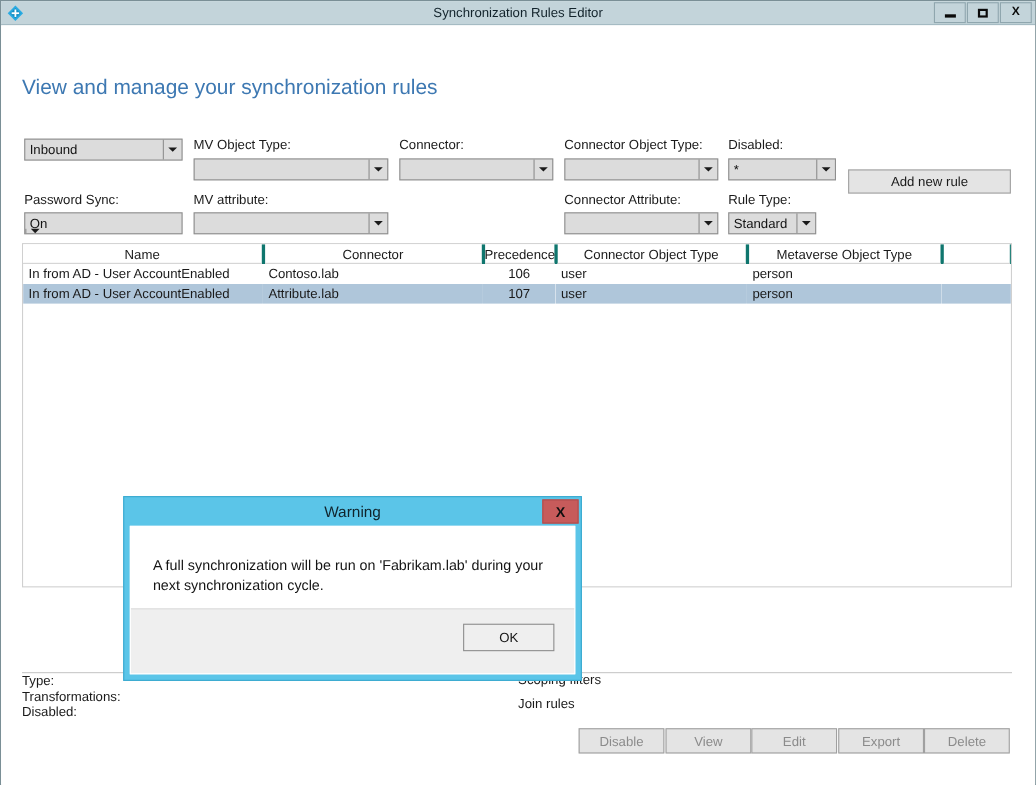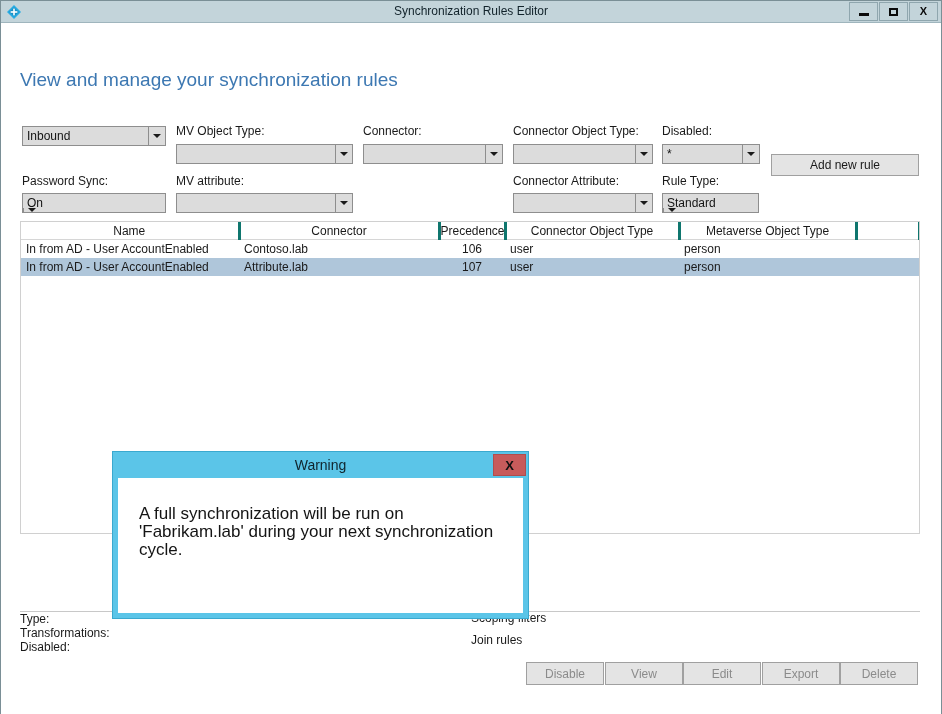--- a/index.html
+++ b/index.html
@@ -293,21 +293,21 @@
     display: flex;
     flex-direction: column;
   }
   #dialog-body {
     flex: 1 1 auto;
     background: #ffffff;
     padding: 26px 20px 0 20px;
     box-sizing: border-box;
   }
   #dialog-message {
-    font-size: 17px;
+    font-size: 13px;
     color: #141414;
     line-height: 18px;
     max-width: 360px;
   }
   #dialog-footer {
     flex: none;
     height: 58px;
     background: #efefef;
     border-top: 1px solid #dcdcdc;
     position: relative;
@@ -398,21 +398,21 @@
       <div class="combo-arrow"></div>
     </div>
 
     <div class="filter-label" style="left:512px; top:151px;">Connector Attribute:</div>
     <div class="combo" style="left:512px; top:170px; width:140px;">
       <div class="combo-value"></div>
       <div class="combo-arrow"></div>
     </div>
 
     <div class="filter-label" style="left:661px; top:151px;">Rule Type:</div>
-    <div class="combo" style="left:661px; top:170px; width:97px;flex-direction:column;">
+    <div class="combo" style="left:661px; top:170px; width:80px;">
       <div class="combo-value">Standard</div>
       <div class="combo-arrow"></div>
     </div>
 
     <div id="rules-panel">
       <table id="rules-table">
         <colgroup>
           <col style="width:218px">
           <col style="width:200px">
           <col style="width:66px">
@@ -466,17 +466,20 @@
 
     <div id="dialog-warning">
       <div id="dialog-titlebar">
         <div id="dialog-title-text">Warning</div>
         <div id="dialog-close">X</div>
       </div>
       <div id="dialog-inner">
         <div id="dialog-body">
           <div id="dialog-message">A full synchronization will be run on 'Fabrikam.lab' during your next synchronization cycle.</div>
         </div>
+        <div id="dialog-footer">
+          <div id="dialog-ok" class="push-btn">OK</div>
+        </div>
       </div>
     </div>
 
   </div>
 </div>
 
 </body></html>

